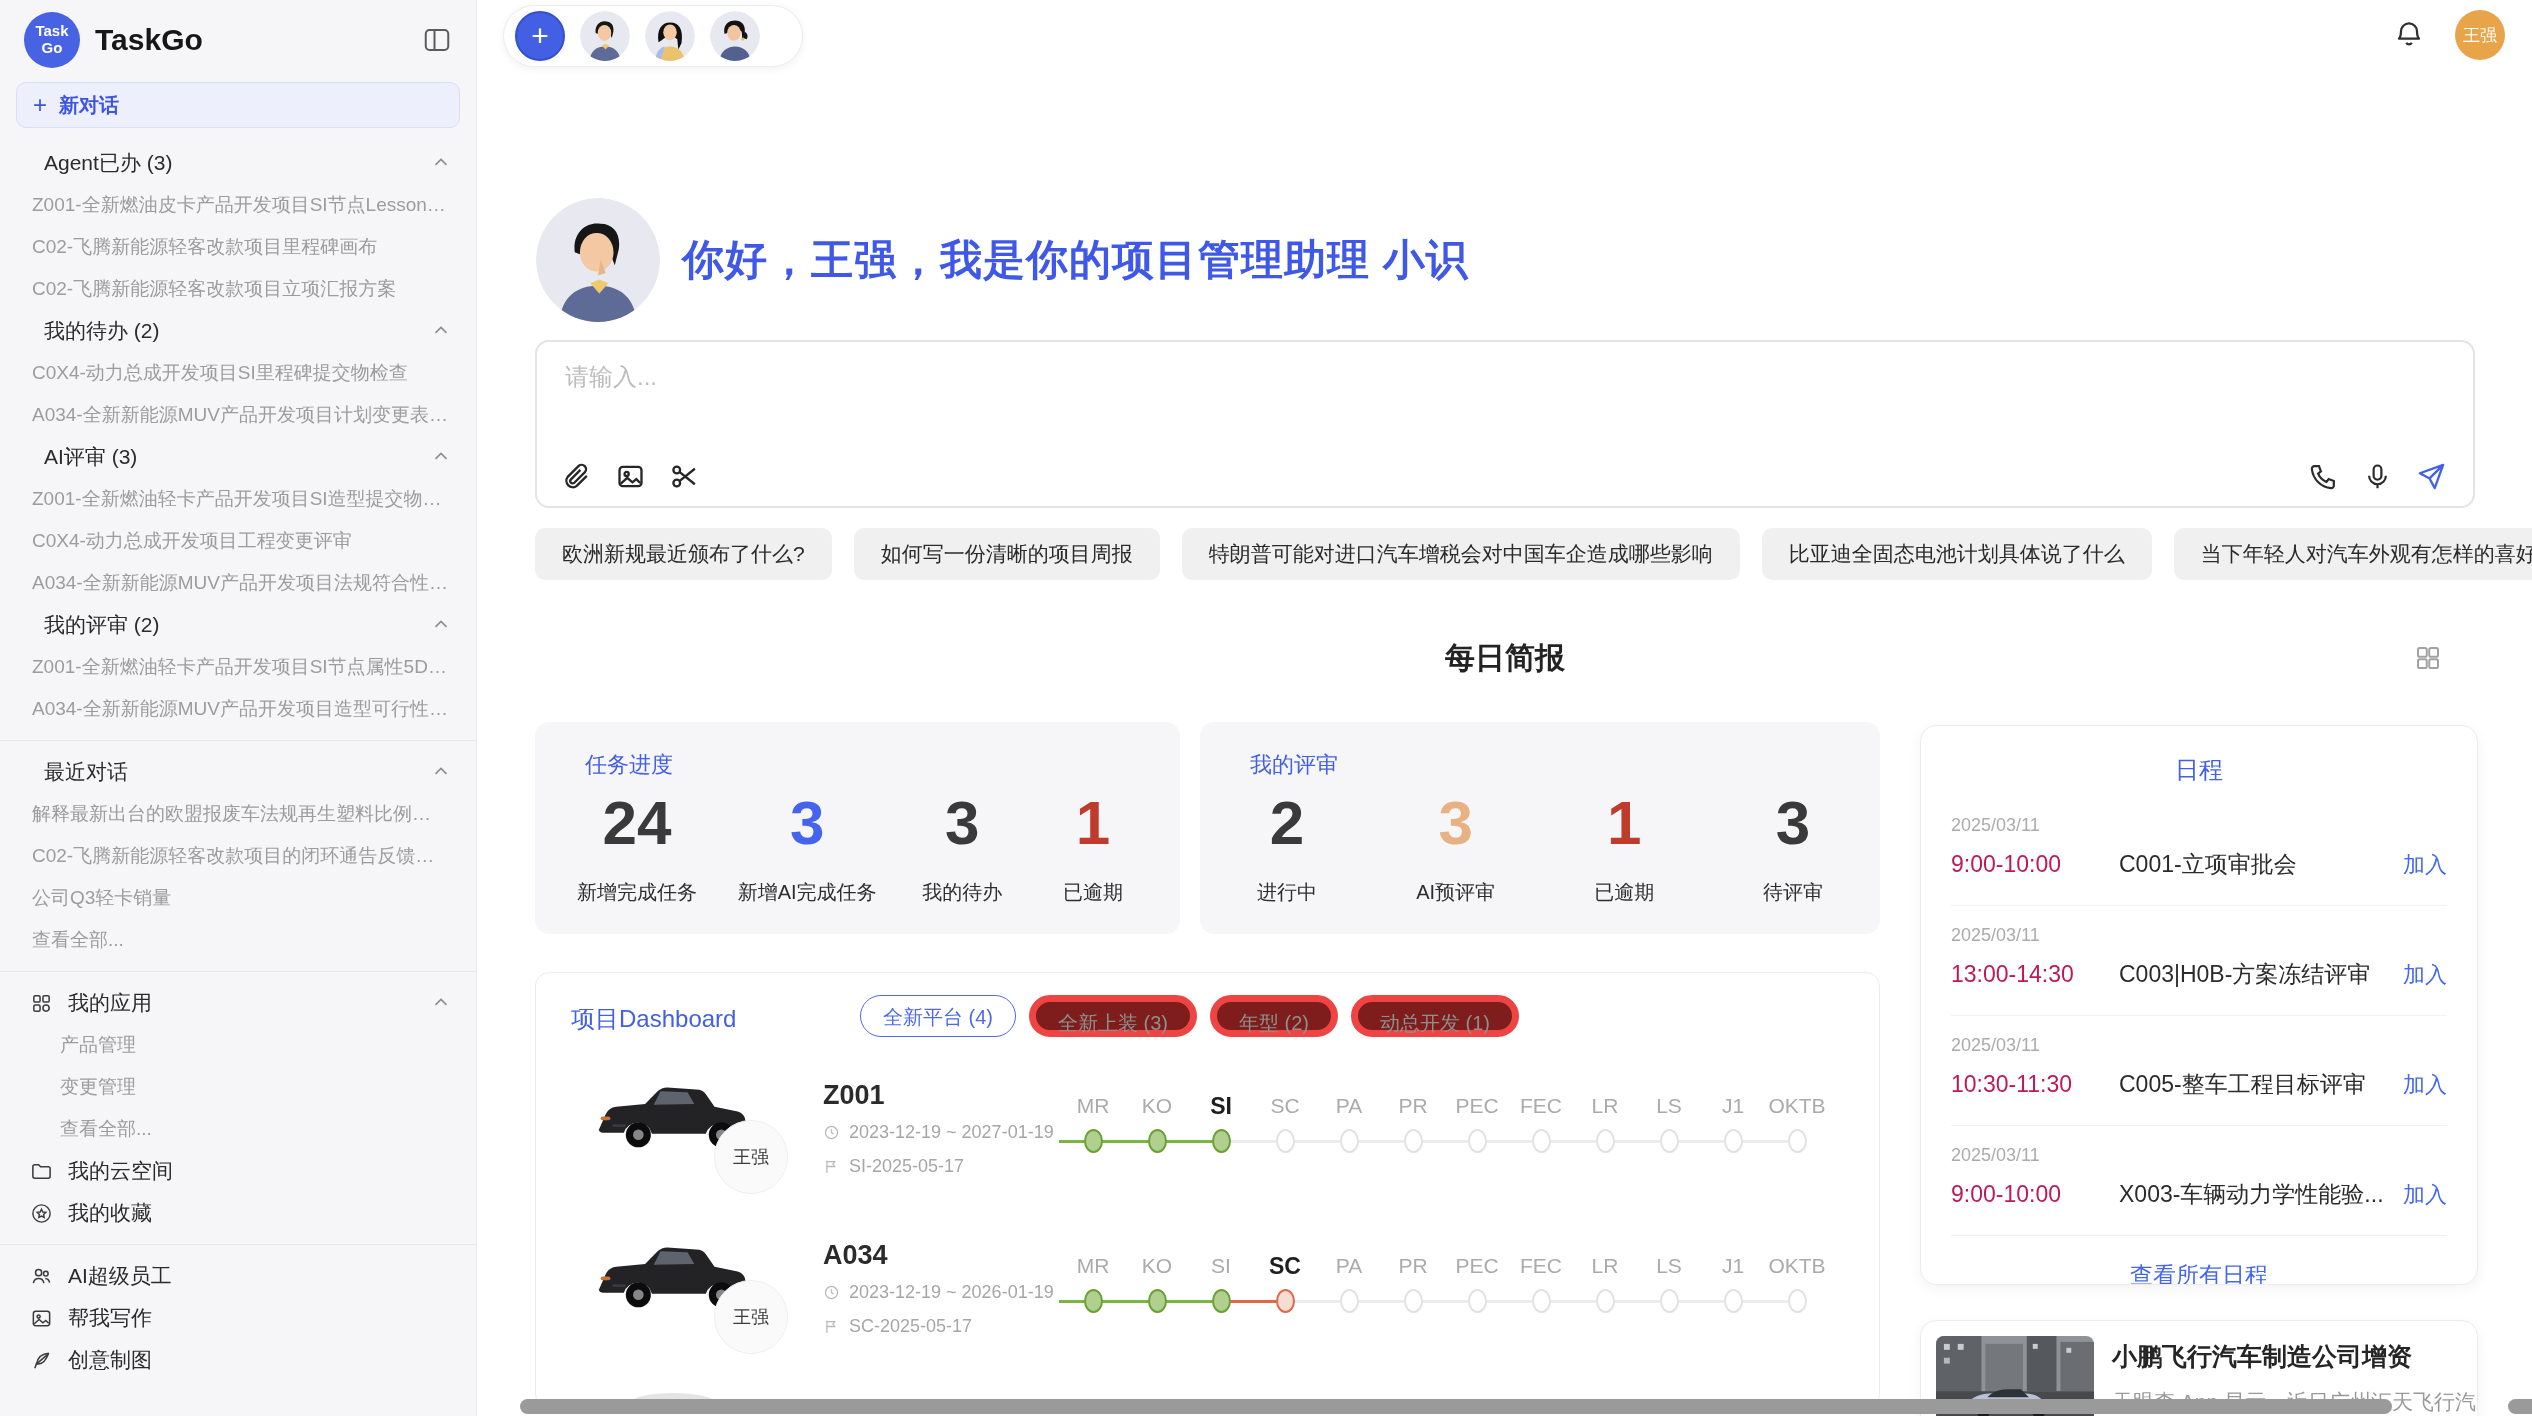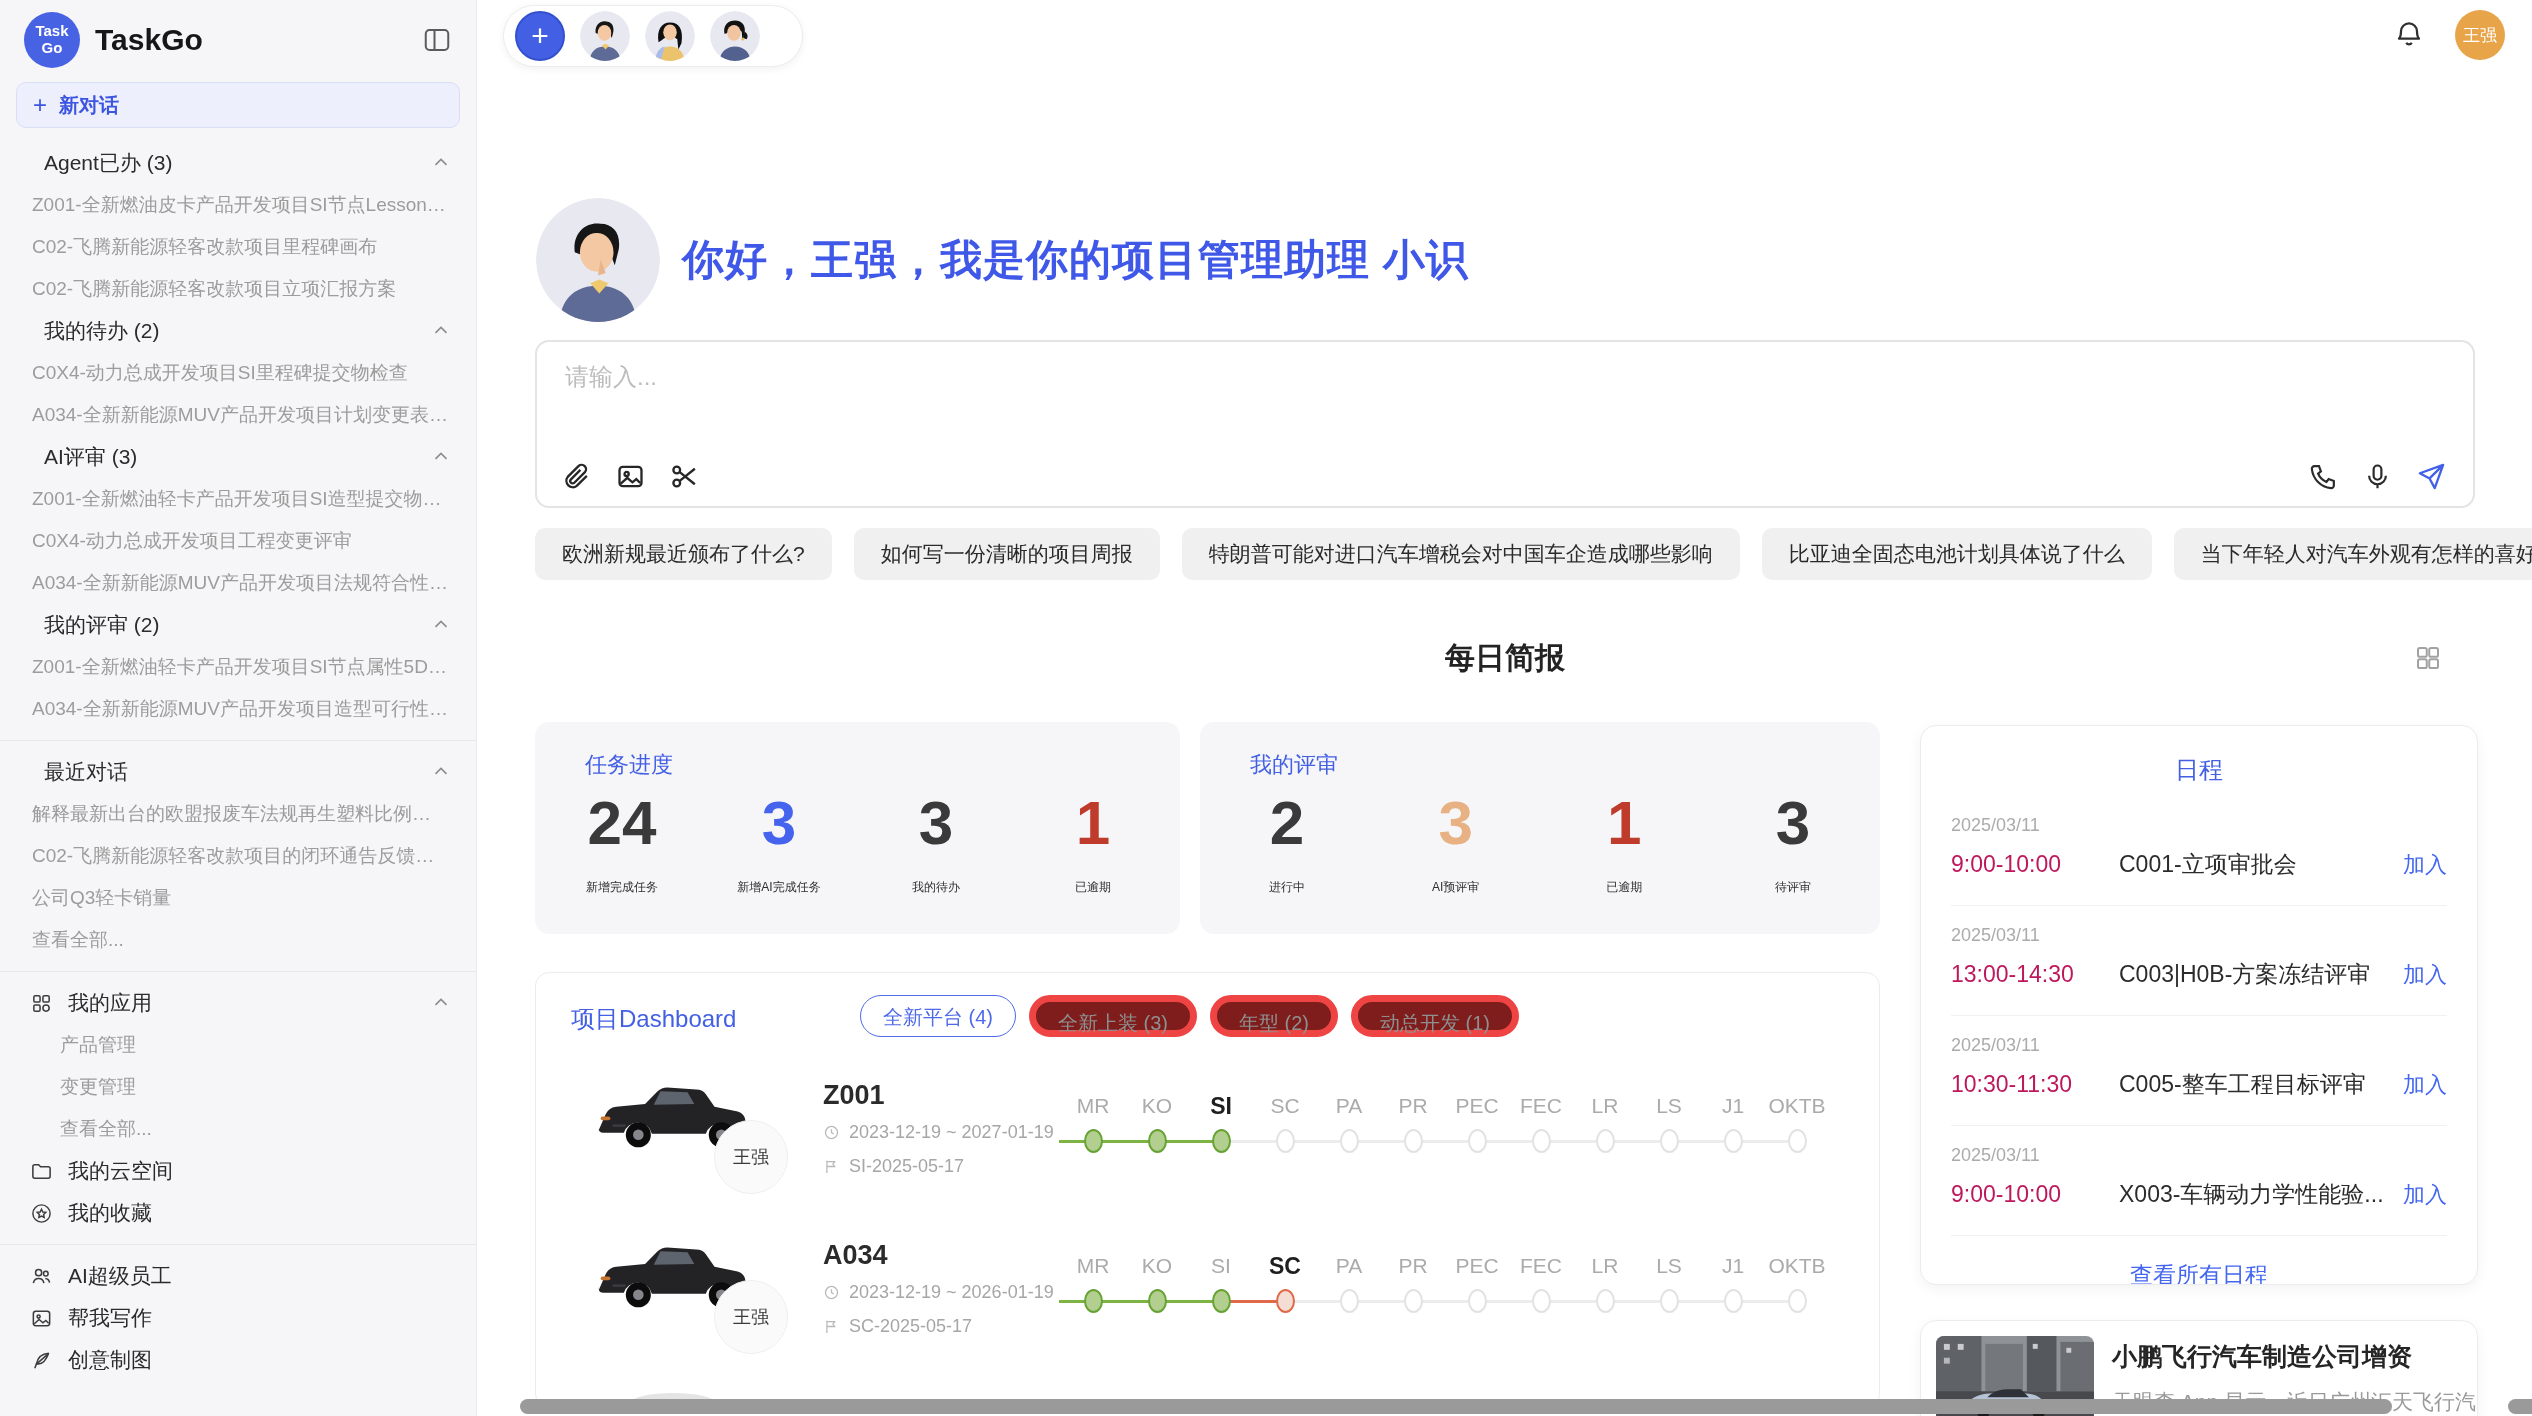--- a/index.html
+++ b/index.html
@@ -64,21 +64,21 @@
   .daily-title{position:absolute;left:58px;top:638px;width:1940px;text-align:center;font-size:30px;font-weight:700;color:#232323}
   .daily-grid{position:absolute;left:1936px;top:643px;width:30px;height:30px;cursor:pointer}
 
   .stat-card{position:absolute;top:722px;height:212px;background:#f6f6f8;border-radius:14px}
   .sc1{left:58px;width:645px}
   .sc2{left:723px;width:680px}
   .sc-title{position:absolute;left:50px;top:28px;font-size:22px;color:#4360e4}
   .sc-items{position:absolute;left:42px;right:42px;top:70px;display:flex;justify-content:space-between}
   .sc-it{text-align:center;min-width:90px}
   .sc-num{font-size:62px;font-weight:600;line-height:1;font-family:"Liberation Sans",sans-serif}
-  .sc-lbl{margin-top:25px;font-size:12px;color:#2e2e2e;white-space:nowrap}
+  .sc-lbl{margin-top:25px;font-size:20px;color:#2e2e2e;white-space:nowrap}
   .n-dark{color:#3a3a3a}.n-blue{color:#4663ee}.n-red{color:#bf3b2c}.n-tan{color:#e7b183}
 
   .dbcard{position:absolute;left:58px;top:972px;width:1345px;height:436px;background:#fff;border:1px solid #ececec;
         border-radius:14px;box-sizing:border-box;overflow:hidden}
   .db-title{position:absolute;left:35px;top:30px;font-size:24px;color:#4360e4}
   .db-tabs{position:absolute;left:324px;top:22px;display:flex;gap:13px}
   .tab{height:42px;line-height:42px;padding:0 22px;border-radius:21px;font-size:20px;background:#7f1d1d;
        color:#8f8f8f;border:7px solid #ef4444;white-space:nowrap;cursor:pointer;box-sizing:border-box}
   .tab.active{background:#fff;color:#4f6ae8;border:1.5px solid #4f6ae8}
 

